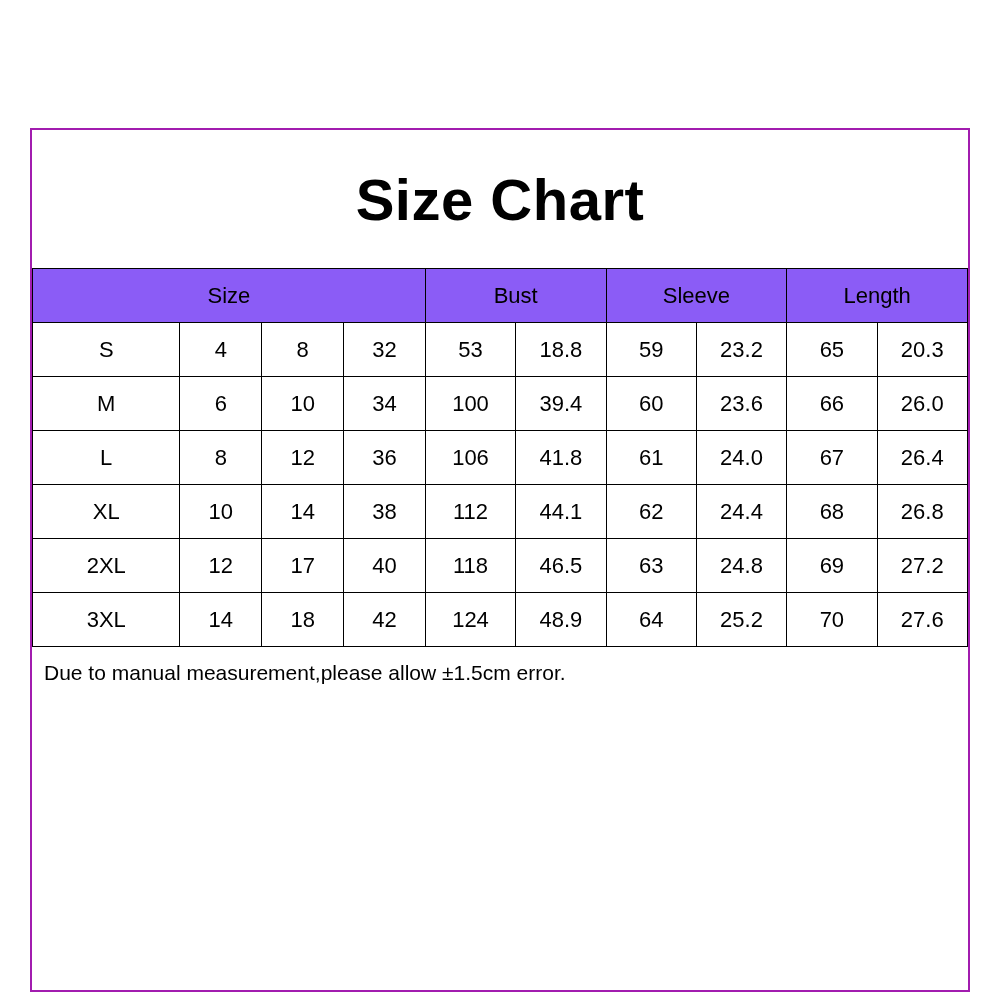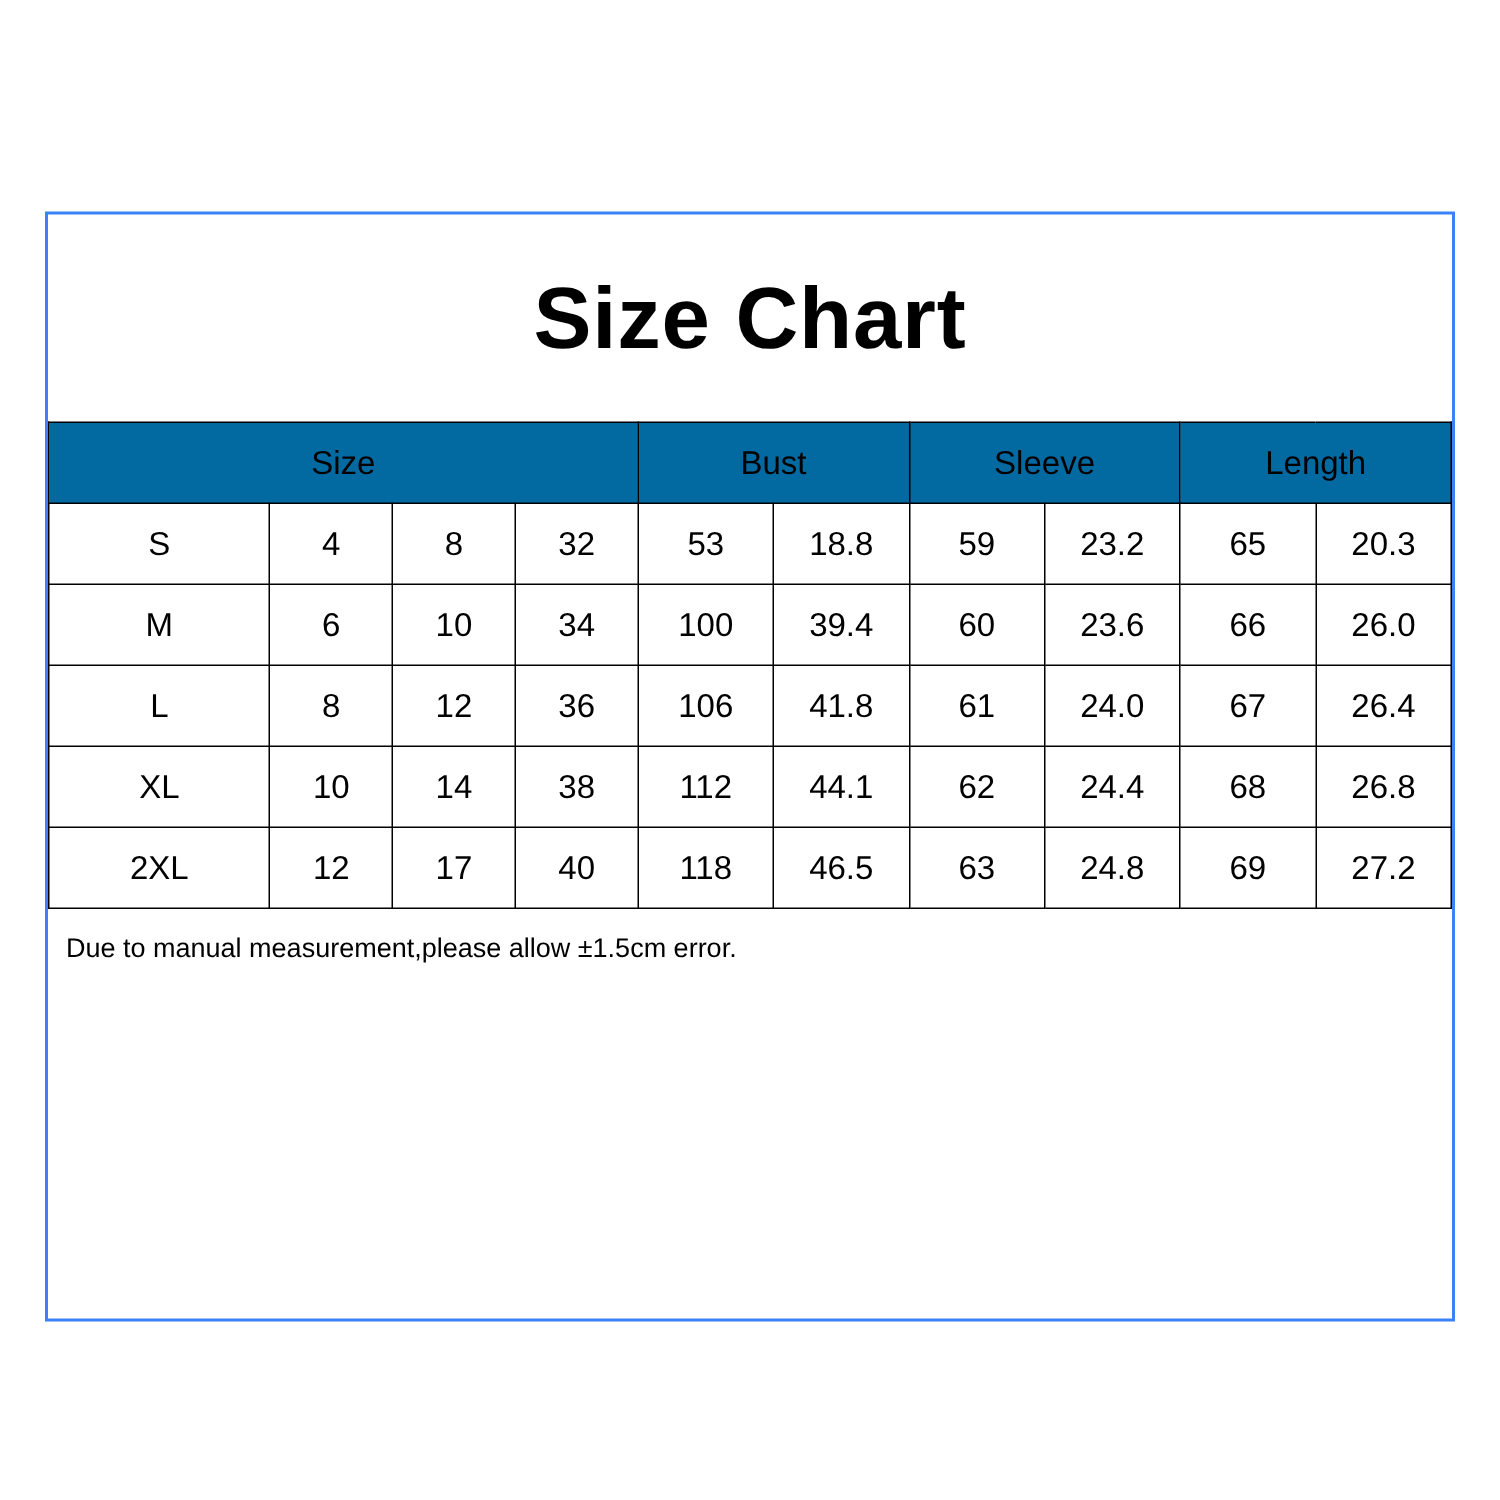--- a/index.html
+++ b/index.html
@@ -12,24 +12,24 @@
     height: 1000px;
     font-family: "Liberation Sans", sans-serif;
     color: #000000;
     position: relative;
     overflow: hidden;
   }
 
   .chart-frame {
     position: absolute;
     left: 30px;
-    top: 141px;
+    top: 128px;
     width: 940px;
-    height: 740px;
-    border: 2px solid #3b82f6;
+    height: 864px;
+    border: 2px solid #a21caf;
     box-sizing: border-box;
     background: #ffffff;
   }
 
   .chart-title {
     height: 138px;
     display: flex;
     align-items: center;
     justify-content: center;
     font-size: 58px;
@@ -48,41 +48,41 @@
     border: 1px solid #000000;
     text-align: center;
     font-size: 22px;
     font-weight: normal;
     padding: 0;
     height: 54px;
     box-sizing: border-box;
   }
   .grp-head td,
   .sub-head td {
-    background: #0369a1;
+    background: #8b5cf6;
   }
   .grp-head td {
     height: 62px;
     font-size: 23px;
   }
   .sub-head td {
     height: 62px;
     font-size: 22px;
   }
   .body-row td {
     background: #ffffff;
     font-size: 23px;
   }
 
   .notes {
     padding: 8px 0 0 12px;
     box-sizing: border-box;
   }
   .notes div {
-    font-size: 18px;
+    font-size: 21px;
     line-height: 36px;
     white-space: nowrap;
   }
   .note-indent {
     padding-left: 6px;
   }
 </style>
 </head>
 <body>
 
@@ -169,20 +169,32 @@
         <td>17</td>
         <td>40</td>
         <td>118</td>
         <td>46.5</td>
         <td>63</td>
         <td>24.8</td>
         <td>69</td>
         <td>27.2</td>
       </tr>
 
+      <tr class="body-row">
+        <td>3XL</td>
+        <td>14</td>
+        <td>18</td>
+        <td>42</td>
+        <td>124</td>
+        <td>48.9</td>
+        <td>64</td>
+        <td>25.2</td>
+        <td>70</td>
+        <td>27.6</td>
+      </tr>
     </tbody>
   </table>
 
   <div class="notes">
     <div>Due to manual measurement,please allow ±1.5cm error.</div>
   </div>
 
 </div>
 
 </body></html>

